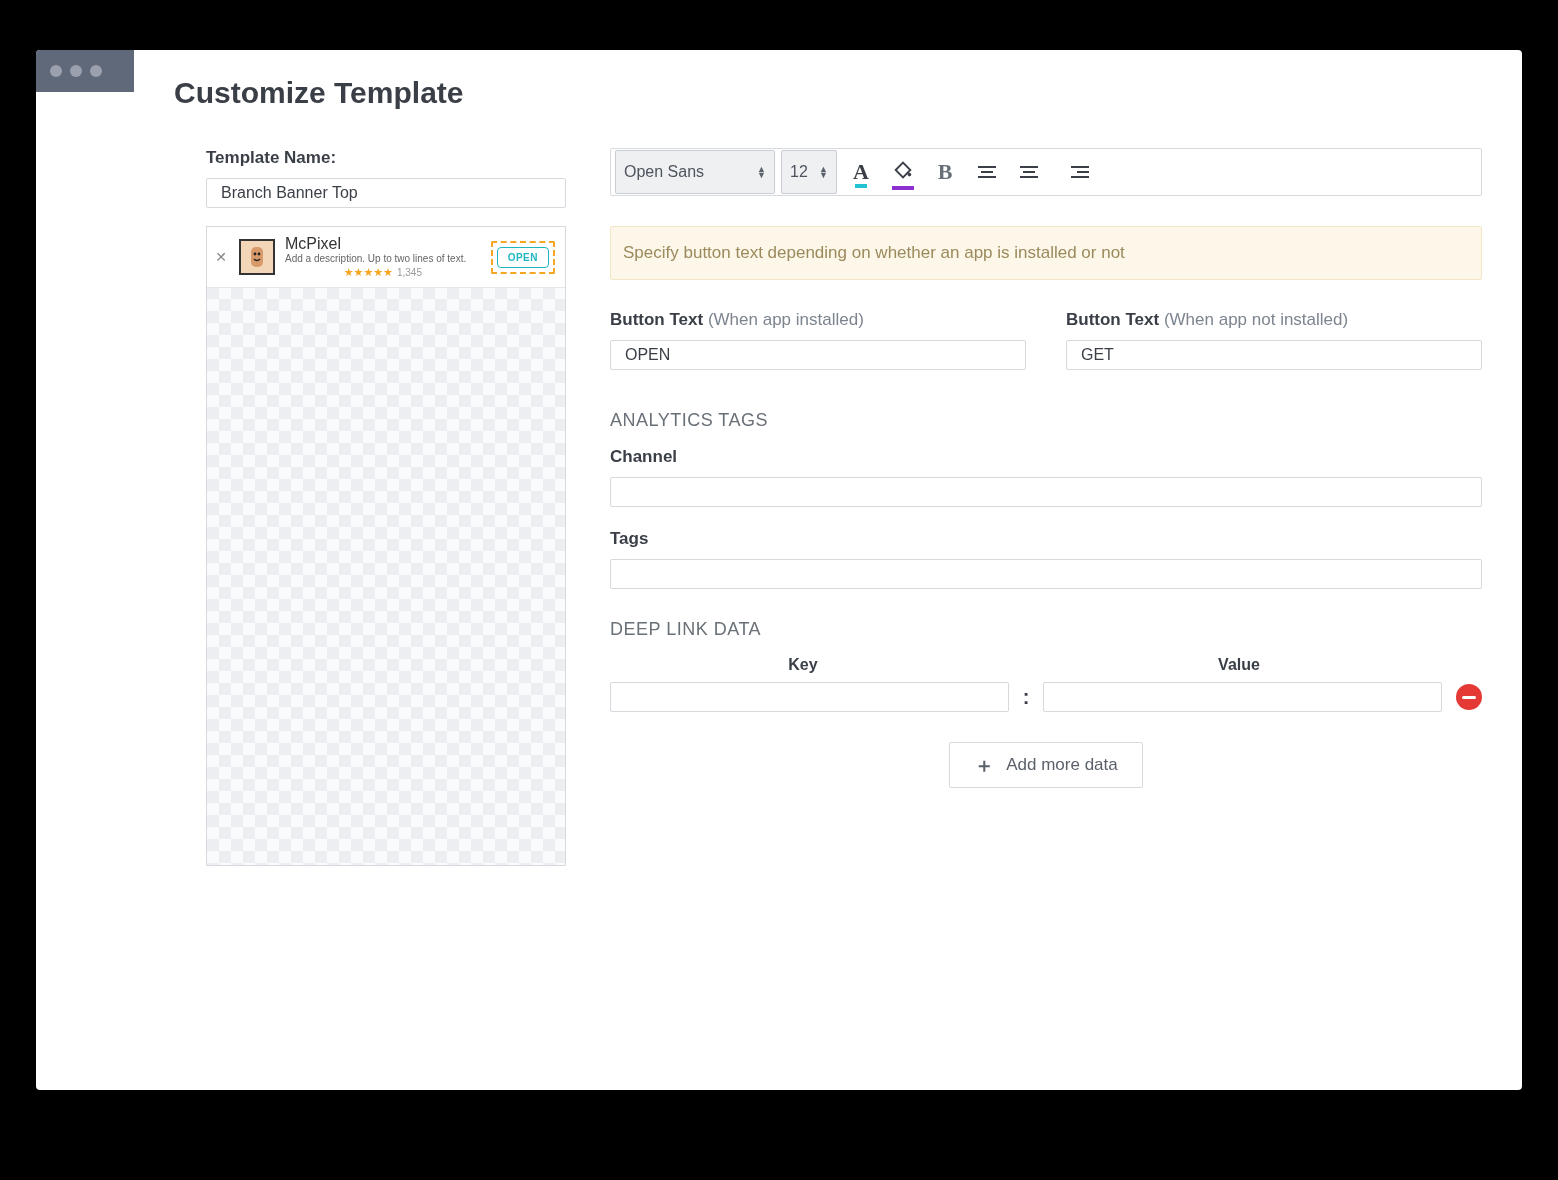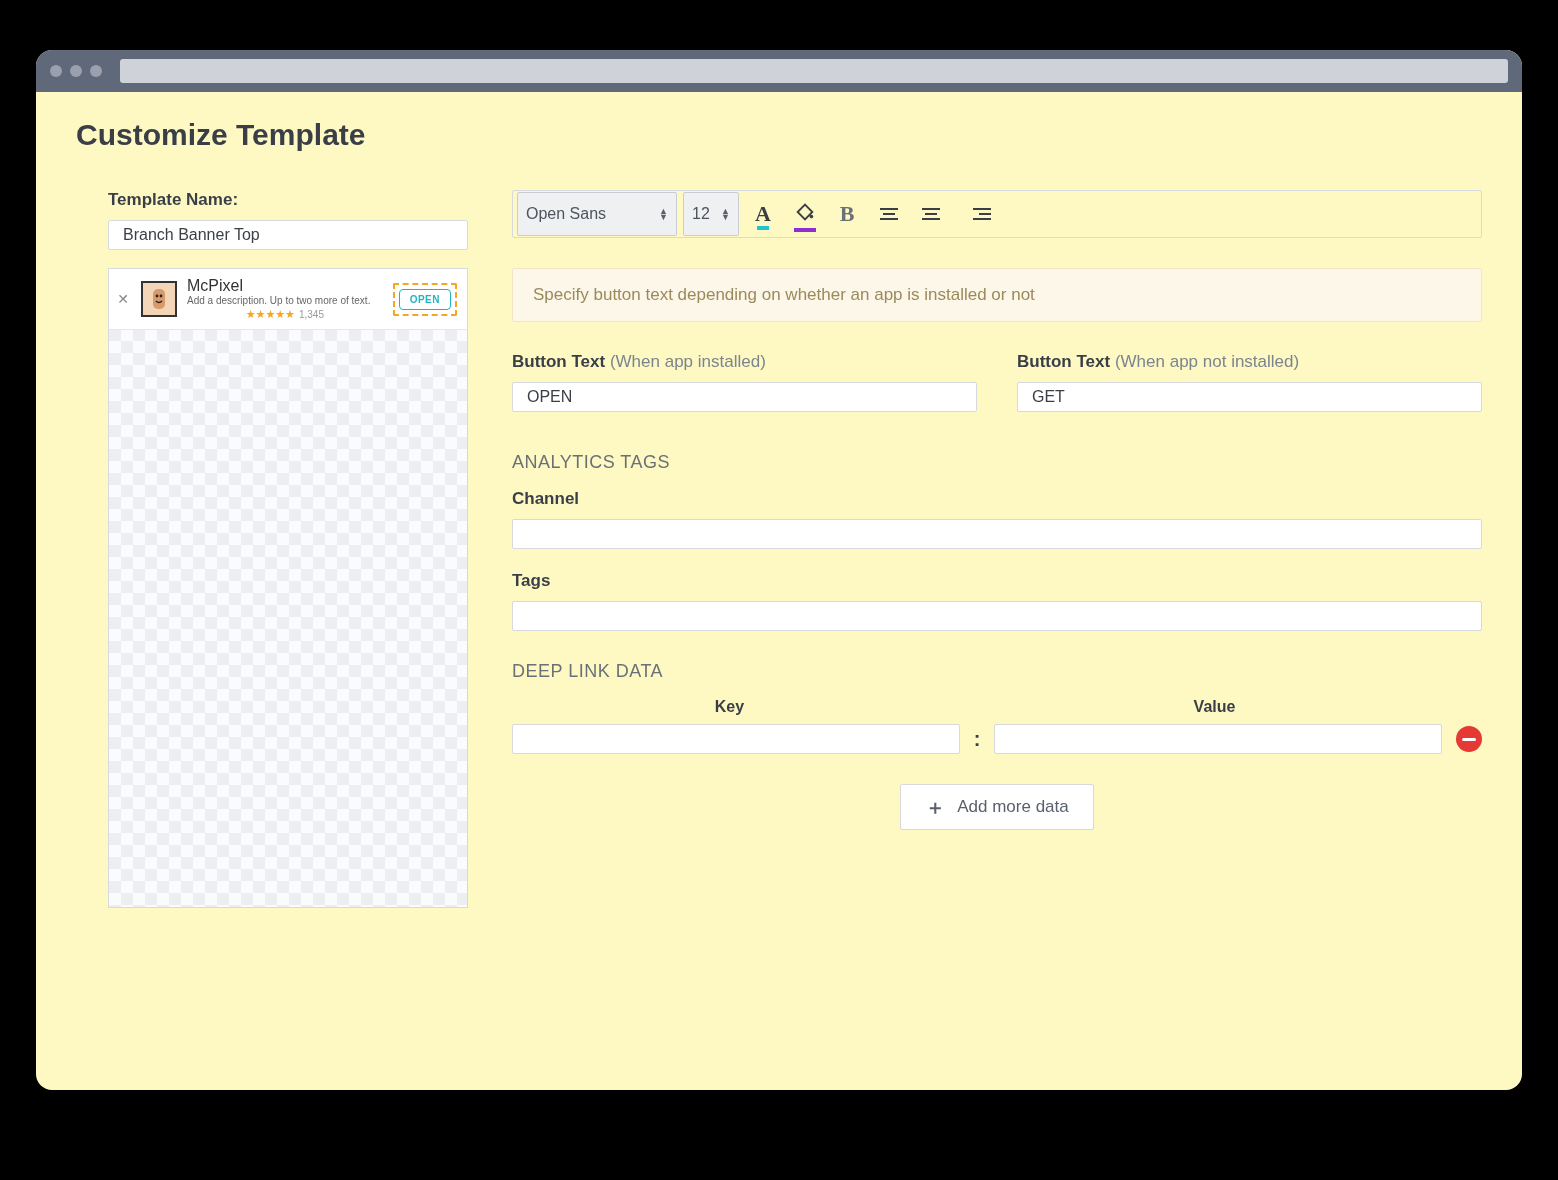--- a/index.html
+++ b/index.html
@@ -4,26 +4,26 @@
 <style>
   * { box-sizing: border-box; margin: 0; padding: 0; }
   body {
     font-family: -apple-system, BlinkMacSystemFont, "Segoe UI", Helvetica, Arial, sans-serif;
     background: #000;
     width: 1558px;
     height: 1180px;
     padding: 50px 36px 90px 36px;
   }
   .window {
-    background: #fef9c3;
-    border-radius: 16px;
+    background: #ffffff;
+    border-radius: 4px;
     overflow: hidden;
     height: 100%;
     display: flex;
-    flex-direction: column;
+    flex-direction: row;
     box-shadow: 0 2px 16px rgba(0,0,0,.4);
   }
   .titlebar {
     background: #60697a;
     height: 42px;
     display: flex;
     align-items: center;
     padding: 0 14px;
     gap: 8px;
   }
@@ -154,21 +154,21 @@
   .tb-align { display:flex;flex-direction:column;gap:3px;align-items:center;}
   .tb-align span{display:block;width:18px;height:2px;background:#3a3f47;}
   .tb-align.center span:nth-child(2){width:12px;}
   .tb-align.right span{align-self:flex-end;}
   .tb-align.right span:nth-child(2){width:12px;}
   
   .info {
     background: #fdf7e9;
     border: 1px solid #f2e6c6;
     border-radius: 2px;
-    padding: 16px 20px;
+    padding: 16px 12px;
     font-size: 17px;
     color: #9b8a5c;
     margin-bottom: 30px;
   }
   .row2 {
     display: flex; gap: 40px; margin-bottom: 40px;
   }
   .row2 > div { flex: 1; }
   .section-h {
     font-size: 18px; font-weight: 400; letter-spacing: .5px; color: #6a7078;
@@ -224,21 +224,21 @@
             <div class="banner-icon">
               <svg width="24" height="24" viewBox="0 0 24 24">
                   <rect x="6" y="2" width="12" height="20" rx="5" fill="#d89a6a"></rect>
                   <circle cx="10" cy="9" r="1.4" fill="#222"></circle>
                   <circle cx="14" cy="9" r="1.4" fill="#222"></circle>
                   <path d="M9 14 Q12 17 15 14" stroke="#222" stroke-width="1.5" fill="none"></path>
                 </svg>
             </div>
             <div class="banner-body">
               <div class="banner-title">McPixel</div>
-              <div class="banner-desc">Add a description. Up to two more of text.</div>
+              <div class="banner-desc">Add a description. Up to two lines of text.</div>
               <div class="banner-rating">
                 ★★★★★<span class="cnt">1,345</span>
               </div>
             </div>
             <div class="banner-btn-wrap">
               <div class="banner-btn">OPEN</div>
             </div>
           </div>
         </div>
       </div>

